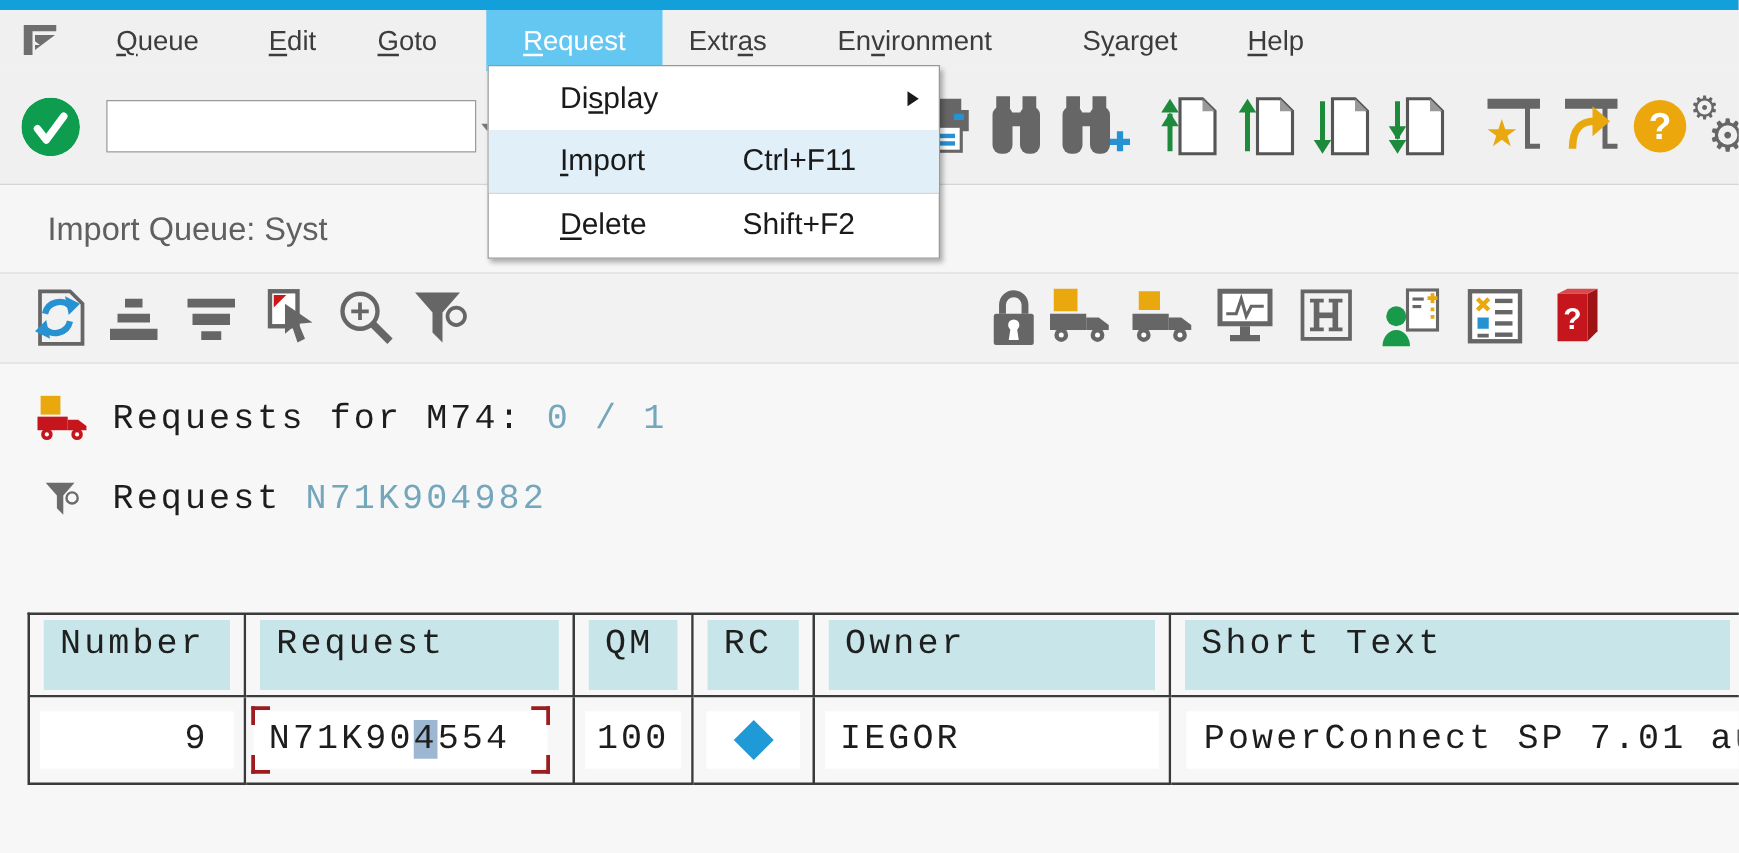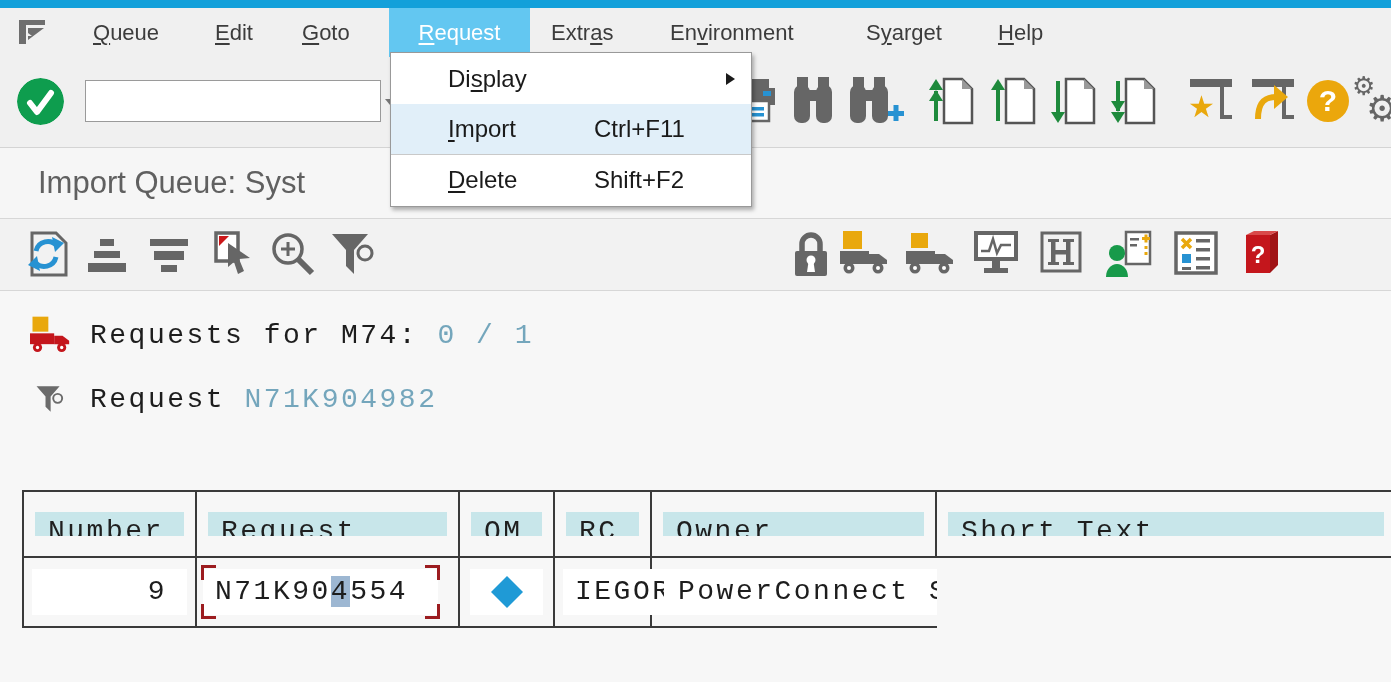--- a/index.html
+++ b/index.html
@@ -21,21 +21,21 @@
   
   #enter-btn{position:absolute;left:17px;top:21px;width:47px;height:47px;border-radius:50%;overflow:hidden}
   #cmd-input{position:absolute;left:85px;top:23px;width:296px;height:42px;border:1px solid #9a9a9a;
     background:#fff;font-size:20px;padding:0 6px;box-sizing:border-box;outline:none}
   #cmd-arrow{position:absolute;left:385px;top:42px;width:0;height:0;
     border-left:5px solid transparent;border-right:5px solid transparent;border-top:6px solid #777}
   .tbico{position:absolute;top:18px}
   .atico{position:absolute;top:10px}
 
   
-  #page-title{position:absolute;left:38px;top:0;height:70px;line-height:70px;font-size:31px;color:#606060;white-space:nowrap}
+  #page-title{position:absolute;left:38px;top:0;height:70px;line-height:70px;font-size:26px;color:#606060;white-space:nowrap}
 
   
   #ctxmenu{position:absolute;left:390px;top:52px;width:360px;background:#fff;border:1px solid #999;
     z-index:30;box-shadow:2px 3px 4px rgba(0,0,0,.3);padding:1px 0}
   .cmi{position:relative;height:50px;line-height:50px;font-size:24px;color:#1a1a1a;padding-left:57px;cursor:default}
   .cmi.hl{background:#e1eff9}
   .cmi .mn{text-decoration:underline;text-underline-offset:3px;text-decoration-thickness:2px}
   .cmi .sc{position:absolute;left:203px;top:0}
   .cmi .subarrow{position:absolute;right:16px;top:19px;width:0;height:0;
     border-top:6px solid transparent;border-bottom:6px solid transparent;border-left:9px solid #1a1a1a}
@@ -50,21 +50,21 @@
   .info-icon{position:absolute;left:28px}
   .info-text{position:absolute;left:90px;white-space:pre}
 
   
   #tbl{position:absolute;left:22px;top:199px;display:grid;
     grid-template-columns:173px 263px 95px 97px 285px 460px;grid-auto-rows:auto;
     border-top:2px solid #3a3a3a;border-left:2px solid #3a3a3a}
   .hc,.dc{border-right:2px solid #3a3a3a;border-bottom:2px solid #3a3a3a;display:flex;align-items:center;background:#f7f7f7}
   .hc{height:64px}
   .dc{height:68px}
-  .chip{flex:1;margin:0 11px;height:24px;line-height:40px;background:#c8e6ea;color:#1f1f1f;
+  .chip{flex:1;margin:0 11px;height:56px;line-height:40px;background:#c8e6ea;color:#1f1f1f;
     padding-left:13px;white-space:nowrap;overflow:hidden}
   .field{flex:1;margin:0 8px;height:46px;line-height:46px;background:#fff;color:#1d1d1d;
     white-space:nowrap;position:relative}
   .f-num{text-align:right;padding-right:20px}
   .f-req{margin:0 20px 0 6px;padding-left:12px}
   .f-qm{text-align:center}
   .f-rc{display:flex;align-items:center;justify-content:center;margin:0 10px}
   .f-own{padding-left:12px;margin:0 8px}
   .f-st{padding-left:14px;margin:0 0 0 12px;overflow:hidden}
   .cursorchar{background:#9db7d2}
@@ -386,20 +386,23 @@
     <div class="dc">
       <div class="field f-req">
         <span class="cb tl"></span>
         <span class="cb tr"></span>
         <span class="cb bl"></span>
         <span class="cb br"></span>
         <span>N71K90</span><span class="cursorchar">4</span><span>554</span>
       </div>
     </div>
     <div class="dc">
+        <div class="field f-qm">100</div>
+      </div>
+    <div class="dc">
       <div class="field f-rc">
         <svg width="36" height="36" viewBox="0 0 36 36">
           <polygon points="18,2 34,18 18,34 2,18" fill="#1f9ad6"></polygon>
         </svg>
       </div>
     </div>
     <div class="dc">
         <div class="field f-own">IEGOR</div>
       </div>
     <div class="dc" style="border-right:none">

